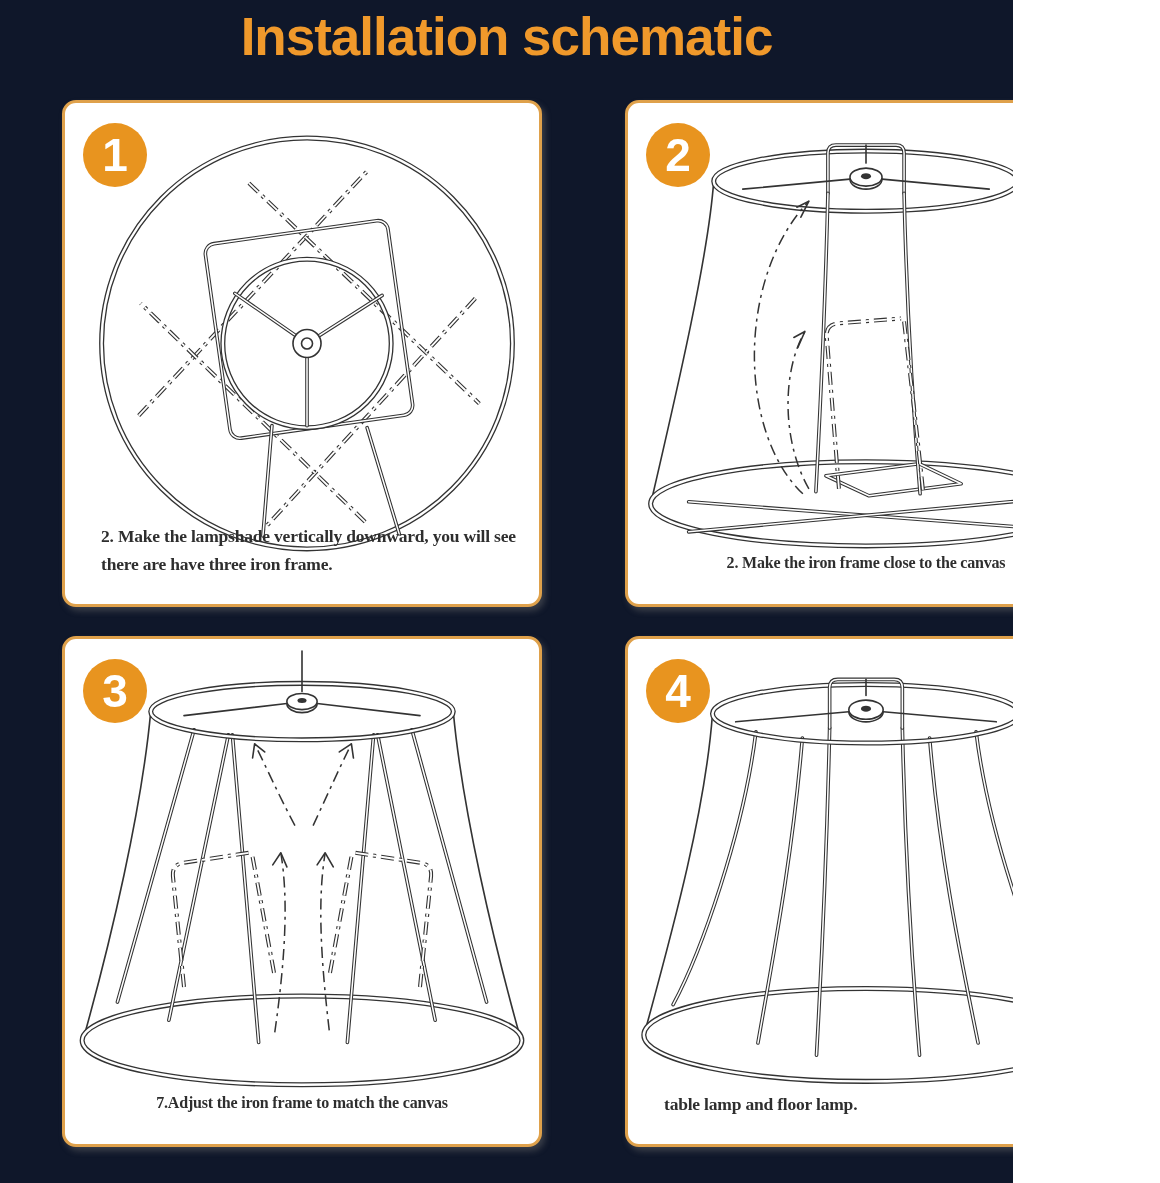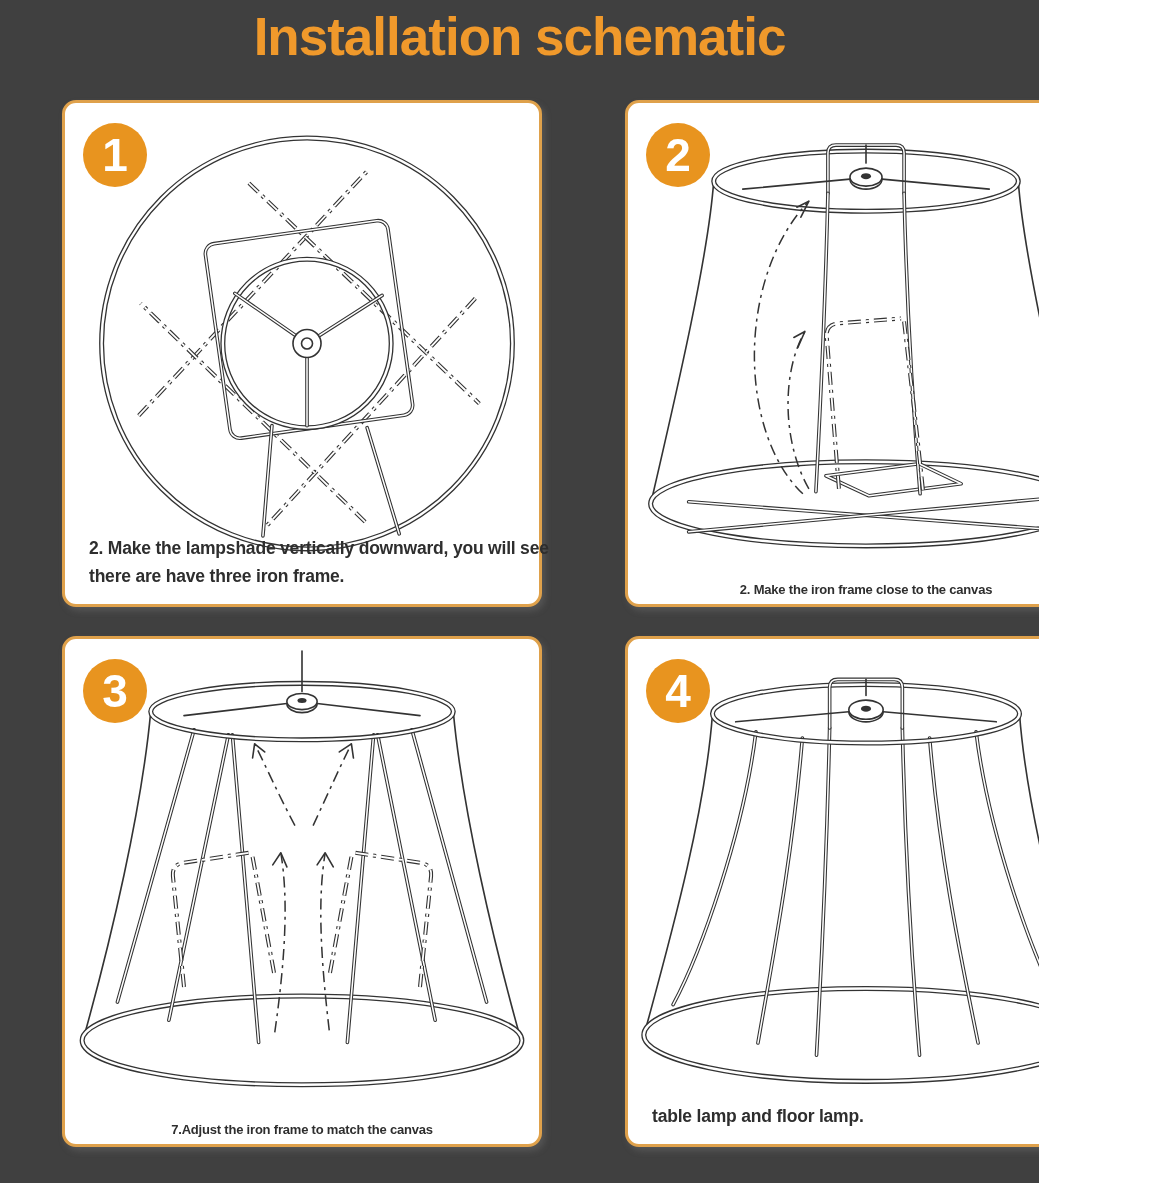--- a/index.html
+++ b/index.html
@@ -3,43 +3,43 @@
 <meta charset="utf-8">
 <style>
   :root{
     --title-orange:#F0992B;
     --panel-border-orange:#DFA14B;
     --badge-orange:#E8941F;
     --caption-text:#2E2E2E;
     --line-art:#333333;
   }
   html,body{margin:0;padding:0;background:#ffffff;}
-  .page{position:relative;width:1013px;height:1183px;background:#404040;overflow:hidden;
-        font-family:"Liberation Sans",sans-serif;padding-left:26px;}
+  .page{position:relative;width:1013px;height:1183px;background:#0f172a;overflow:hidden;
+        font-family:"Liberation Sans",sans-serif;}
   .title{position:absolute;top:6px;left:0;width:100%;text-align:center;margin:0;
          font-family:"Liberation Sans",sans-serif;font-weight:bold;font-size:53px;
          color:var(--title-orange);letter-spacing:-1px;}
   .panel{position:absolute;background:#fff;border:3px solid var(--panel-border-orange);
          border-radius:14px;box-sizing:border-box;
          box-shadow:3px 4px 6px rgba(110,110,110,.45);}
   #panel1{left:62px;top:100px;width:480px;height:507px;}
   #panel2{left:625px;top:100px;width:482px;height:507px;}
   #panel3{left:62px;top:636px;width:480px;height:511px;}
   #panel4{left:625px;top:636px;width:482px;height:511px;}
   .badge{position:absolute;top:20px;left:18px;width:64px;height:64px;border-radius:50%;
          background:var(--badge-orange);color:#fff;display:flex;align-items:center;
          justify-content:center;font-weight:bold;font-size:46px;z-index:3;
          font-family:"Liberation Sans",sans-serif;}
   .drawing{position:absolute;left:0;top:0;width:100%;height:100%;}
-  .caption{position:absolute;z-index:2;margin:4px;color:var(--caption-text);
-           font-family:Liberation Sans, sans-serif;font-weight:700;}
+  .caption{position:absolute;z-index:2;margin:16px;color:var(--caption-text);
+           font-family:Liberation Serif, serif;font-weight:700;}
   .caption .cap-line{display:block;white-space:nowrap;}
   .caption.two{left:20px;right:10px;bottom:10px;font-size:17.5px;line-height:1.6;
                letter-spacing:-0.2px;text-align:left;}
-  .caption.one{left:8px;right:8px;bottom:3px;font-size:13px;letter-spacing:-0.2px;
+  .caption.one{left:8px;right:8px;bottom:16px;font-size:16px;letter-spacing:-0.2px;
                text-align:center;}
   
   .s1{stroke:var(--line-art);stroke-width:5;fill:none;stroke-linecap:round;stroke-linejoin:round;}
   .s2{stroke:#fff;stroke-width:2.4;fill:none;stroke-linecap:round;stroke-linejoin:round;}
   .t1{stroke:var(--line-art);stroke-width:3.6;fill:none;stroke-linecap:round;stroke-linejoin:round;}
   .t2{stroke:#fff;stroke-width:1.5;fill:none;stroke-linecap:round;stroke-linejoin:round;}
   .dd1{stroke:var(--line-art);stroke-width:4;fill:none;stroke-dasharray:13 5 3 5;stroke-linecap:butt;}
   .dd2{stroke:#fff;stroke-width:1.8;fill:none;stroke-dasharray:13 5 3 5;stroke-linecap:butt;}
   .ln{stroke:var(--line-art);stroke-width:1.6;fill:none;stroke-linecap:round;stroke-linejoin:round;}
   .da{stroke:var(--line-art);stroke-width:1.5;fill:none;stroke-dasharray:11 5 3 5;}

